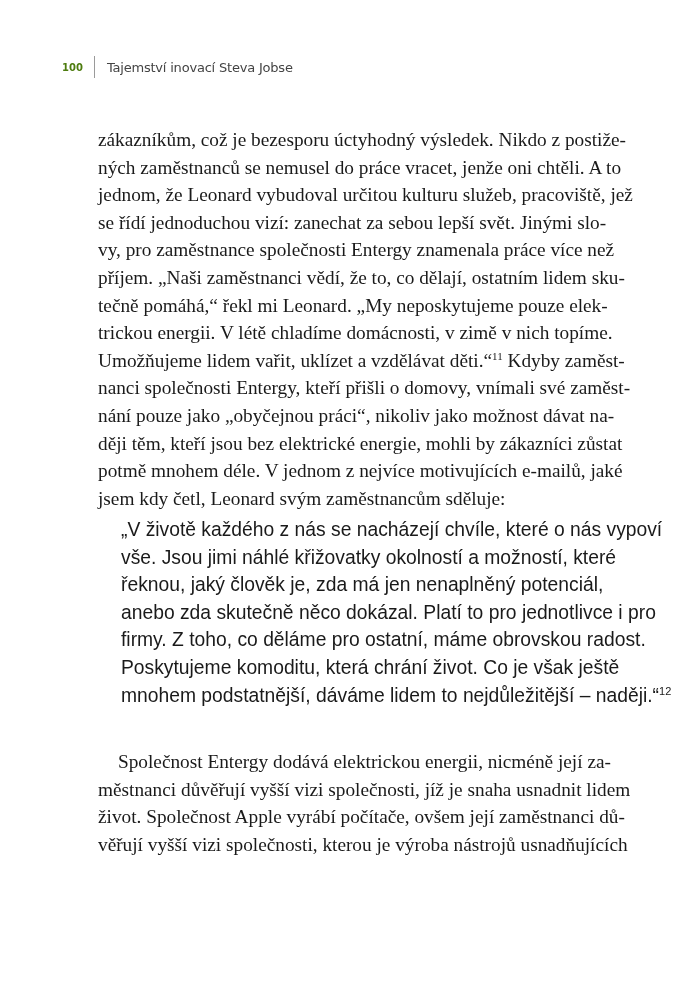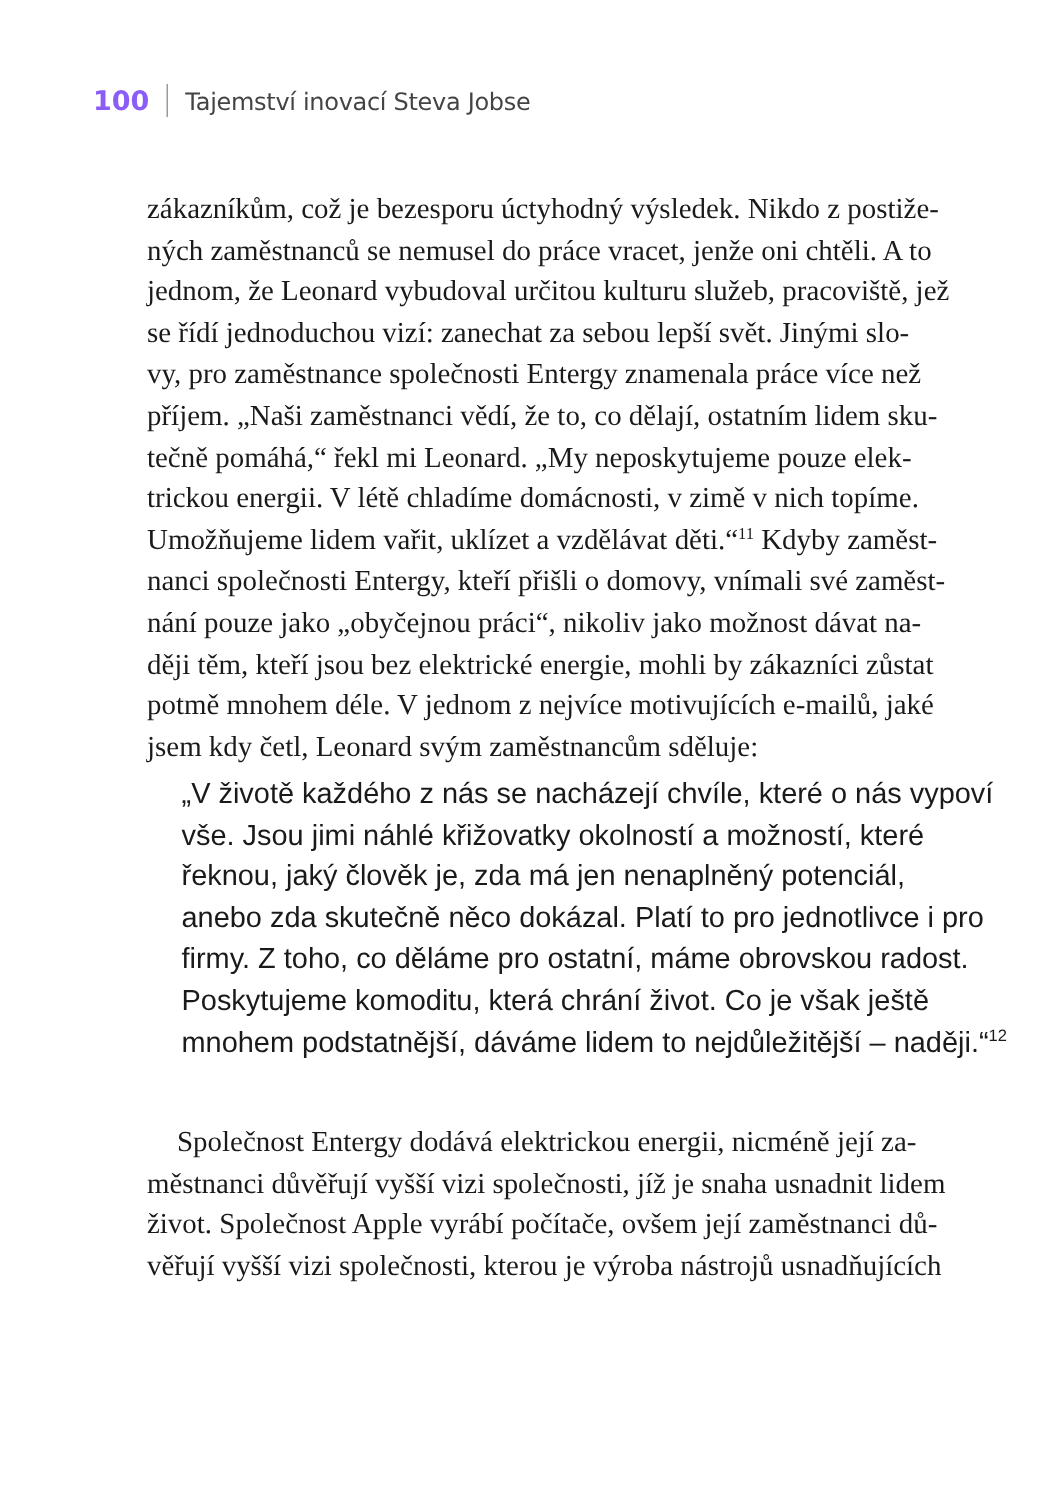--- a/index.html
+++ b/index.html
@@ -18,32 +18,32 @@
       position: absolute;
       top: 55px;
       left: 62px;
       height: 24px;
       display: flex;
       align-items: center;
       font-family: "DejaVu Sans", sans-serif;
     }
     .page-number {
       font-weight: bold;
-      font-size: 18px;
-      color: #8b5cf6;
+      font-size: 10px;
+      color: #4d7c0f;
     }
     .separator {
       display: inline-block;
       width: 1px;
       height: 22px;
       background: #9a9a9a;
       margin: 0 12px 0 11px;
     }
     .running-title {
-      font-size: 16px;
+      font-size: 13px;
       color: #444;
       letter-spacing: -0.2px;
     }
     .body-text {
       position: absolute;
       left: 98px;
       width: 505px;
       font-family: "Liberation Serif", "DejaVu Serif", serif;
       font-size: 19.3px;
       line-height: 27.6px;

